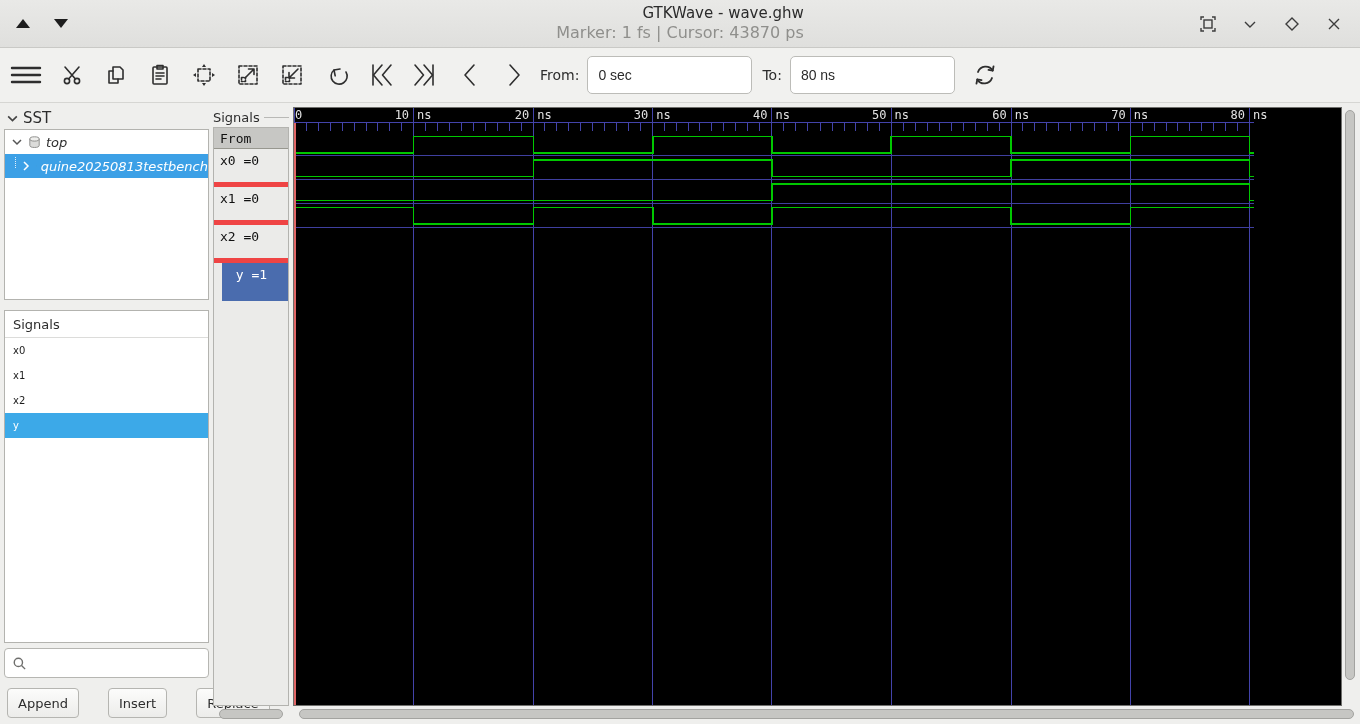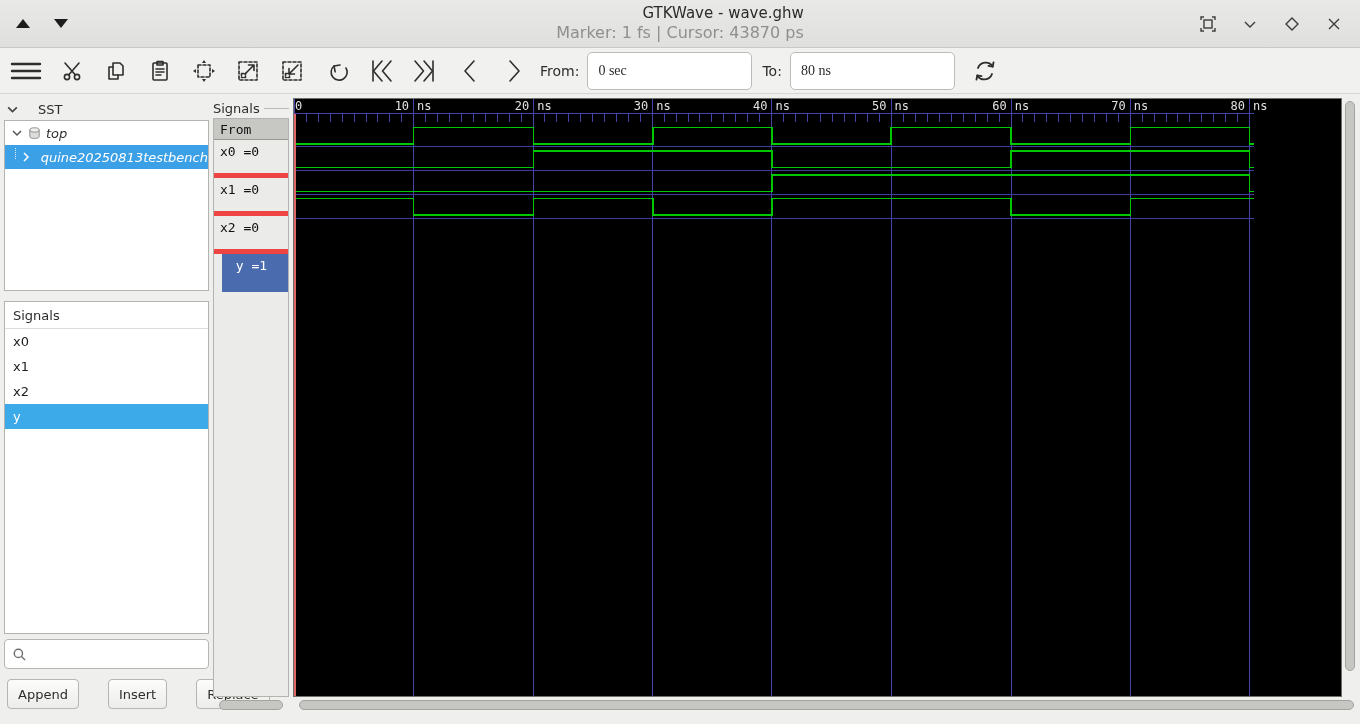--- a/index.html
+++ b/index.html
@@ -14,44 +14,44 @@
   .tri-up   { border-left:7px solid transparent; border-right:7px solid transparent; border-bottom:9px solid #1d1d1d; }
   .tri-down { border-left:7px solid transparent; border-right:7px solid transparent; border-top:9px solid #1d1d1d; }
   .tb-center { position:absolute; left:50%; transform:translateX(-50%); text-align:right; line-height:1.25; }
   .tb-title { font-size:15px; color:#2b2b2b; }
   .tb-subtitle { font-size:16px; color:#8f8f8c; }
   .tb-right { margin-left:auto; display:flex; align-items:center; gap:14px; margin-right:12px; }
   .winbtn { width:28px; height:28px; display:flex; align-items:center; justify-content:center; }
   .winbtn svg { stroke:#3c3c3c; fill:none; stroke-width:1.4; }
 
   
-  .toolbar { height:46px; background:#f1f1ef; border-bottom:1px solid #d6d6d3; display:flex; align-items:center; padding-left:10px; }
+  .toolbar { height:55px; background:#f1f1ef; border-bottom:1px solid #d6d6d3; display:flex; align-items:center; padding-left:10px; }
   .tbtn { width:32px; height:36px; display:flex; align-items:center; justify-content:center; border-radius:4px; }
   .tbtn svg { stroke:#2e2e2e; fill:none; stroke-width:1.6; stroke-linecap:round; stroke-linejoin:round; }
   .sp14 { width:14px; } .sp12 { width:12px; } .sp10 { width:10px; }
   .tb-label { font-size:14px; color:#2d2d2d; margin:0 8px 0 10px; }
   .tb-entry { width:165px; height:38px; background:#ffffff; border:1px solid #bcbcb8; border-radius:5px;
-              font-size:14px; color:#2b2b2b; padding:0 10px; font-family:Liberation Serif, serif; outline:none; }
+              font-size:14px; color:#2b2b2b; padding:0 10px; font-family:Liberation Sans, sans-serif; outline:none; }
 
   
   .main { height:621px; display:flex; }
 
   
   .left { width:211px; display:flex; flex-direction:column; padding:4px 2px 6px 4px; }
-  .sst-row { height:22px; display:flex; align-items:center; gap:19px; font-size:13px; color:#2d2d2d; padding-left:2px; }
+  .sst-row { height:22px; display:flex; align-items:center; gap:4px; font-size:15px; color:#2d2d2d; padding-left:2px; }
   .box { background:#ffffff; border:1px solid #b3b3af; }
   .tree-box { height:171px; overflow:hidden;font-style:italic; }
   .tree-row { height:24px; display:flex; align-items:center; gap:4px; padding-left:6px; font-size:13px; white-space:nowrap; overflow:hidden; }
   .tree-row .exp svg { stroke:#555; fill:none; stroke-width:1.5; }
   .tree-row.selected { background:#3ca0e6; color:#ffffff; padding-left:10px; }
   .tree-row.selected .exp svg { stroke:#fff; }
   .tree-dots { width:9px; height:11px; border-left:1px dotted rgba(255,255,255,.85); border-bottom:1px dotted rgba(255,255,255,.85); margin-top:-8px; }
   .signals-box { flex:1; margin-top:10px; overflow:hidden; display:flex; flex-direction:column; }
   .list-header { height:27px; line-height:27px; padding-left:8px; font-size:13px; color:#2d2d2d; border-bottom:1px solid #dcdcda; background:#fff; }
-  .list-item { height:25px; line-height:25px; padding-left:8px; font-size:13px; color:#1d1d1d; }
+  .list-item { height:25px; line-height:25px; padding-left:8px; font-size:10px; color:#1d1d1d; }
   .list-item.selected { background:#3ca9e8; color:#ffffff; }
   .search { height:30px; margin-top:5px; background:#fff; border:1px solid #b6b6b2; border-radius:4px; display:flex; align-items:center; padding-left:7px; gap:6px; }
   .search svg { stroke:#6e6e6c; fill:none; stroke-width:1.5; }
   .search input { border:none; outline:none; flex:1; height:100%; font-size:13px; font-family:inherit; background:transparent; }
   .action-row { margin-top:10px; display:flex; gap:29px; padding-left:3px; }
   .action-row button { height:30px; padding:0 10px; font-size:13px; font-family:inherit; color:#2d2d2d;
                        background:linear-gradient(#fcfcfb,#ececea); border:1px solid #b5b5b1; border-radius:4px; }
 
   
   .mid { width:80px; display:flex; flex-direction:column; padding:4px 2px 2px 2px; }

